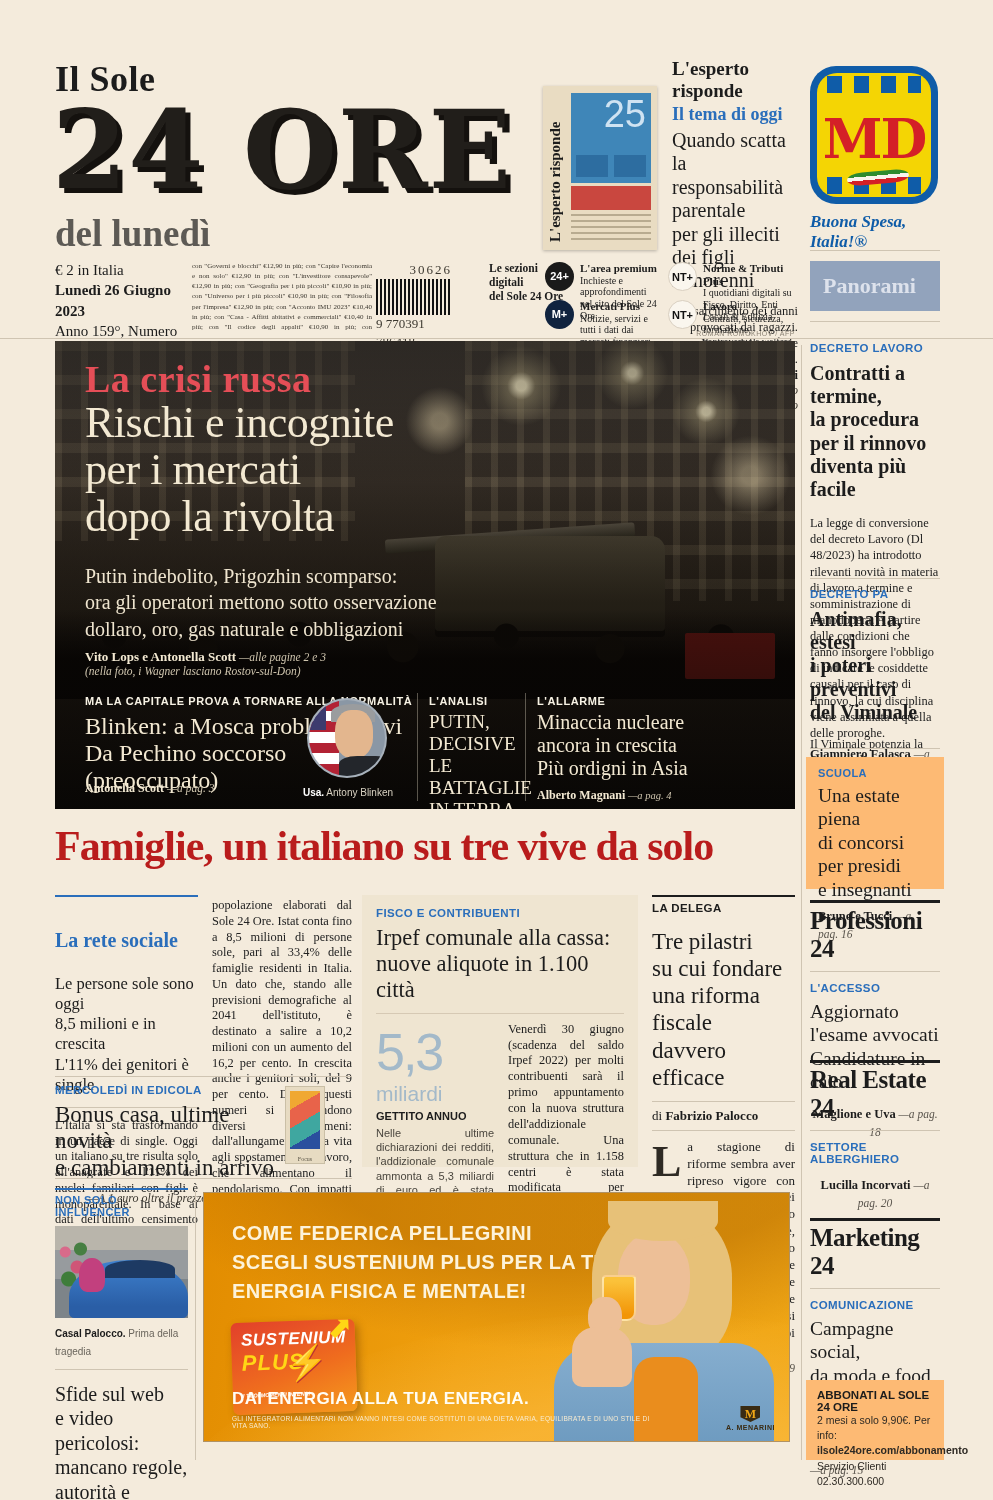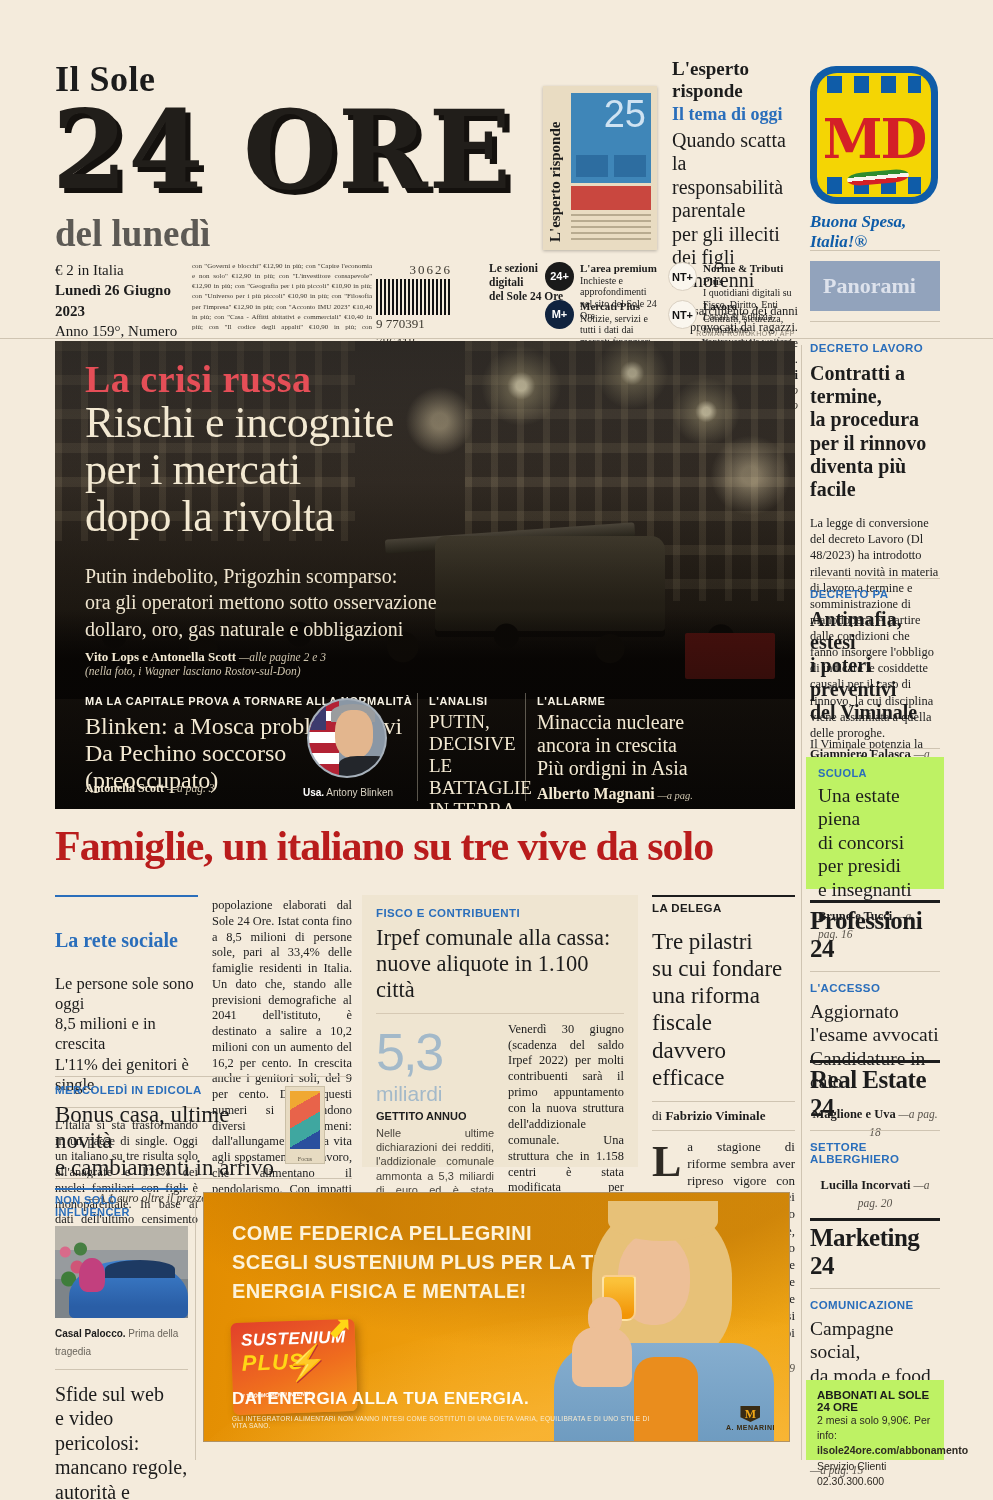--- a/index.html
+++ b/index.html
@@ -98,21 +98,21 @@
   .f-sans { font-family:"Liberation Sans",sans-serif; font-size:11px; line-height:1.3; color:#4a463e; text-align:justify; }
   .f-serif { font-size:12.4px; line-height:1.28; text-align:justify; }
   
   .dg-h { font-size:23px; line-height:1.18; }
   .drop { float:left; font-size:44px; line-height:.85; padding:4px 6px 0 0; font-weight:700; color:#2e2a24; }
   
   .sb-h-b { font-size:20px; font-weight:700; line-height:1.16; }
   .sb-h { font-size:19.5px; line-height:1.2; }
   .sb-body { font-size:12.4px; line-height:1.3; color:#222; }
   .sb-title { font-size:25px; font-weight:700; letter-spacing:-.5px; }
-  .graybox { background:#bef264; }
+  .graybox { background:#fdba74; }
   .abb-t { font-family:"Liberation Sans",sans-serif; font-weight:700; font-size:11.5px; }
   .abb-l { font-family:"Liberation Sans",sans-serif; font-size:10.5px; line-height:1.45; color:#2e2a24; }
   
   .ed-h { font-size:23px; line-height:1.15; }
   .ed-note { font-style:italic; font-size:12px; color:#3c3830; }
   .inf-h { font-size:20px; line-height:1.22; }
   .inf-cap-b { font-family:"Liberation Sans",sans-serif; font-weight:700; font-size:10px; }
   .inf-cap { font-family:"Liberation Sans",sans-serif; font-size:10px; color:#6a655c; }
   
   .ad { background:linear-gradient(100deg,#e28c00 0%,#ef9f0e 45%,#f0a716 100%); border:1px solid #b09264; overflow:hidden; }
@@ -299,21 +299,21 @@
 IN TERRA UCRAINA</div>
 
     </div>
 
     <div class="abs vdiv-ph" style="left:470px; top:352px; height:108px;"></div>
     <div class="abs" style="left:482px; top:354px; width:160px;">
       <div class="strip-k">L'ALLARME</div>
       <div class="strip-h2 prl" style="margin-top:4px; font-size:20px;">Minaccia nucleare
 ancora in crescita
 Più ordigni in Asia</div>
-      <div style="margin-top:4px;"><span class="ph-auth" style="font-size:16px;">Alberto Magnani</span><span class="ph-pref" style="font-size:10.5px;"> —a pag. 4</span></div>
+      <div style="margin-top:4px;"><span class="ph-auth" style="font-size:12px;">Alberto Magnani</span><span class="ph-pref" style="font-size:10.5px;"> —a pag. 4</span></div>
     </div>
   </div>
 
   <div class="abs fam" style="left:55px; top:822px; width:745px;">Famiglie, un italiano su tre vive da solo</div>
 
   <div class="abs" style="left:55px; top:895px; width:143px; height:2px; background:#2a6ebb;"></div>
   <div class="abs" style="left:55px; top:901px; width:143px;margin-top:28px;">
     <div class="rs-k">La rete sociale</div>
     <div class="rs-sub prl" style="margin-top:22px;">Le persone sole sono oggi
 8,5 milioni e in crescita
@@ -346,21 +346,21 @@
   </div>
 
   <div class="abs" style="left:652px; top:895px; width:143px; height:2px; background:#1c1c1c;"></div>
   <div class="abs" style="left:652px; top:902px; width:143px;">
     <div class="kk">LA DELEGA</div>
     <div class="dg-h prl" style="margin-top:14px;">Tre pilastri
 su cui fondare
 una riforma fiscale
 davvero efficace</div>
     <div class="rule" style="margin:10px 0 6px;"></div>
-    <div style="font-size:13px;"><span>di </span><span style="font-weight:700;">Fabrizio Viminale</span></div>
+    <div style="font-size:13px;"><span>di </span><span style="font-weight:700;">Fabrizio Palocco</span></div>
     <div class="rule" style="margin:6px 0 8px;"></div>
     <div class="body-serif" style="font-size:13px; line-height:1.3;">
       <span class="drop">L</span><span>a stagione di riforme sembra aver ripreso vigore con importanti novità attese nei prossimi mesi. Per quanto riguarda il sistema fiscale, abituati a effetti annuncio (e annunci ripresi come se fossero norme già entrate in vigore) vi sono le condizioni per passi concreti in tempi ragionevoli,</span>
     </div>
     <div class="pref" style="text-align:right; margin-top:4px;">—Continua a pagina 29</div>
   </div>
 
   <div class="abs rule" style="left:55px; top:1076px; width:297px;"></div>
   <div class="abs" style="left:55px; top:1084px; width:225px;">
     <div class="kb">MERCOLEDÌ IN EDICOLA</div>

